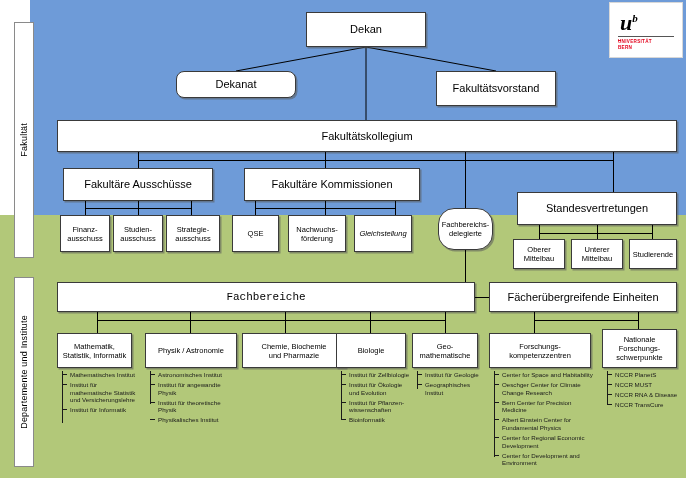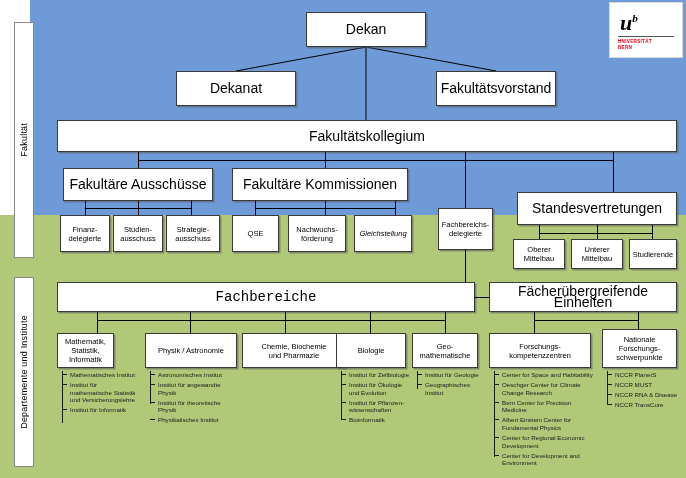--- a/index.html
+++ b/index.html
@@ -60,21 +60,21 @@
   }
   .node {
     position: absolute;
     background: #ffffff;
     border: 1px solid #3a3a3a;
     box-sizing: border-box;
     display: flex;
     align-items: center;
     justify-content: center;
     text-align: center;
-    font-size: 14px;
+    font-size: 11px;
     line-height: 11px;
     color: #000000;
     box-shadow: 1.5px 1.5px 0 rgba(90,90,90,0.55);
     padding: 1px 2px;
   }
   .node.small { font-size: 7.5px; line-height: 9px; }
   .conn {
     position: absolute;
     background: #000000;
   }
@@ -185,21 +185,21 @@
 
     <line x1="366" y1="47" x2="236" y2="71" stroke="#000" stroke-width="1"></line>
 
     <line x1="366" y1="47" x2="496" y2="71" stroke="#000" stroke-width="1"></line>
   </svg>
 
   <div class="node" id="n-dekan" style="left:306px; top:12px; width:120px; height:35px;">
     <span>Dekan</span>
   </div>
 
-  <div class="node" id="n-dekanat" style="left:176px; top:71px; width:120px; height:35px;">
+  <div class="node" id="n-dekanat" style="left:176px; top:71px; width:120px; height:27px;border-radius:8px;">
     <span>Dekanat</span>
   </div>
   <div class="node" id="n-kollegium" style="left:57px; top:120px; width:620px; height:32px;">
     <span>Fakultätskollegium</span>
   </div>
 
   <div class="node" id="n-vorstand" style="left:436px; top:71px; width:120px; height:35px;">
     <span>Fakultätsvorstand</span>
   </div>
 
@@ -210,42 +210,42 @@
   <div class="conn v" style="left:613px; top:152px; height:8px;"></div>
 
   <div class="conn v" style="left:138px; top:160px; height:8px;"></div>
   <div class="conn v" style="left:325px; top:160px; height:8px;"></div>
   <div class="conn v" style="left:465px; top:160px; height:48px;"></div>
   <div class="conn v" style="left:613px; top:160px; height:48px;"></div>
 
   <div class="node" id="n-ausschuesse" style="left:63px; top:168px; width:150px; height:33px;">
     <span>Fakultäre Ausschüsse</span>
   </div>
-  <div class="node" id="n-kommissionen" style="left:232px; top:168px; width:176px; height:33px;">
+  <div class="node" id="n-kommissionen" style="left:244px; top:168px; width:176px; height:33px;">
     <span>Fakultäre Kommissionen</span>
   </div>
-  <div class="node small" id="n-delegierte" style="left:438px; top:208px; width:55px; height:42px; white-space:pre-line;">
+  <div class="node small" id="n-delegierte" style="left:438px; top:208px; width:55px; height:42px; white-space:pre-line;border-radius:16px;">
     <span>Fachbereichs-
 delegierte</span>
   </div>
   <div class="node" id="n-standes" style="left:517px; top:192px; width:160px; height:33px;">
     <span>Standesvertretungen</span>
   </div>
 
   <div class="conn h" style="left:85px; top:208px; width:106px;"></div>
   <div class="conn v" style="left:85px; top:201px; height:7px;"></div>
   <div class="conn v" style="left:138px; top:201px; height:7px;"></div>
   <div class="conn v" style="left:191px; top:201px; height:7px;"></div>
   <div class="conn v" style="left:85px; top:208px; height:7px;"></div>
   <div class="conn v" style="left:138px; top:208px; height:7px;"></div>
   <div class="conn v" style="left:191px; top:208px; height:7px;"></div>
 
   <div class="node small" style="left:60px; top:215px; width:50px; height:37px; white-space:pre-line;">
     <span>Finanz-
-delegierte</span>
+ausschuss</span>
   </div>
   <div class="node small" style="left:113px; top:215px; width:50px; height:37px; white-space:pre-line;">
     <span>Studien-
 ausschuss</span>
   </div>
   <div class="node small" style="left:166px; top:215px; width:54px; height:37px; white-space:pre-line;">
     <span>Strategie-
 ausschuss</span>
   </div>
 
@@ -303,21 +303,21 @@
   <div class="conn v" style="left:190px; top:312px; height:8px;"></div>
   <div class="conn v" style="left:285px; top:312px; height:8px;"></div>
   <div class="conn v" style="left:370px; top:312px; height:8px;"></div>
   <div class="conn v" style="left:445px; top:312px; height:8px;"></div>
   <div class="conn v" style="left:97px;  top:320px; height:13px;"></div>
   <div class="conn v" style="left:190px; top:320px; height:13px;"></div>
   <div class="conn v" style="left:285px; top:320px; height:13px;"></div>
   <div class="conn v" style="left:370px; top:320px; height:13px;"></div>
   <div class="conn v" style="left:445px; top:320px; height:13px;"></div>
 
-  <div class="node small" style="left:57px; top:333px; width:57px; height:35px; white-space:pre-line;">
+  <div class="node small" style="left:57px; top:333px; width:75px; height:35px; white-space:pre-line;">
     <span>Mathematik,
 Statistik, Informatik</span>
   </div>
   <div class="node small" style="left:145px; top:333px; width:92px; height:35px; white-space:pre-line;">
     <span>Physik / Astronomie</span>
   </div>
   <div class="node small" style="left:242px; top:333px; width:104px; height:35px; white-space:pre-line;">
     <span>Chemie, Biochemie
 und Pharmazie</span>
   </div>

